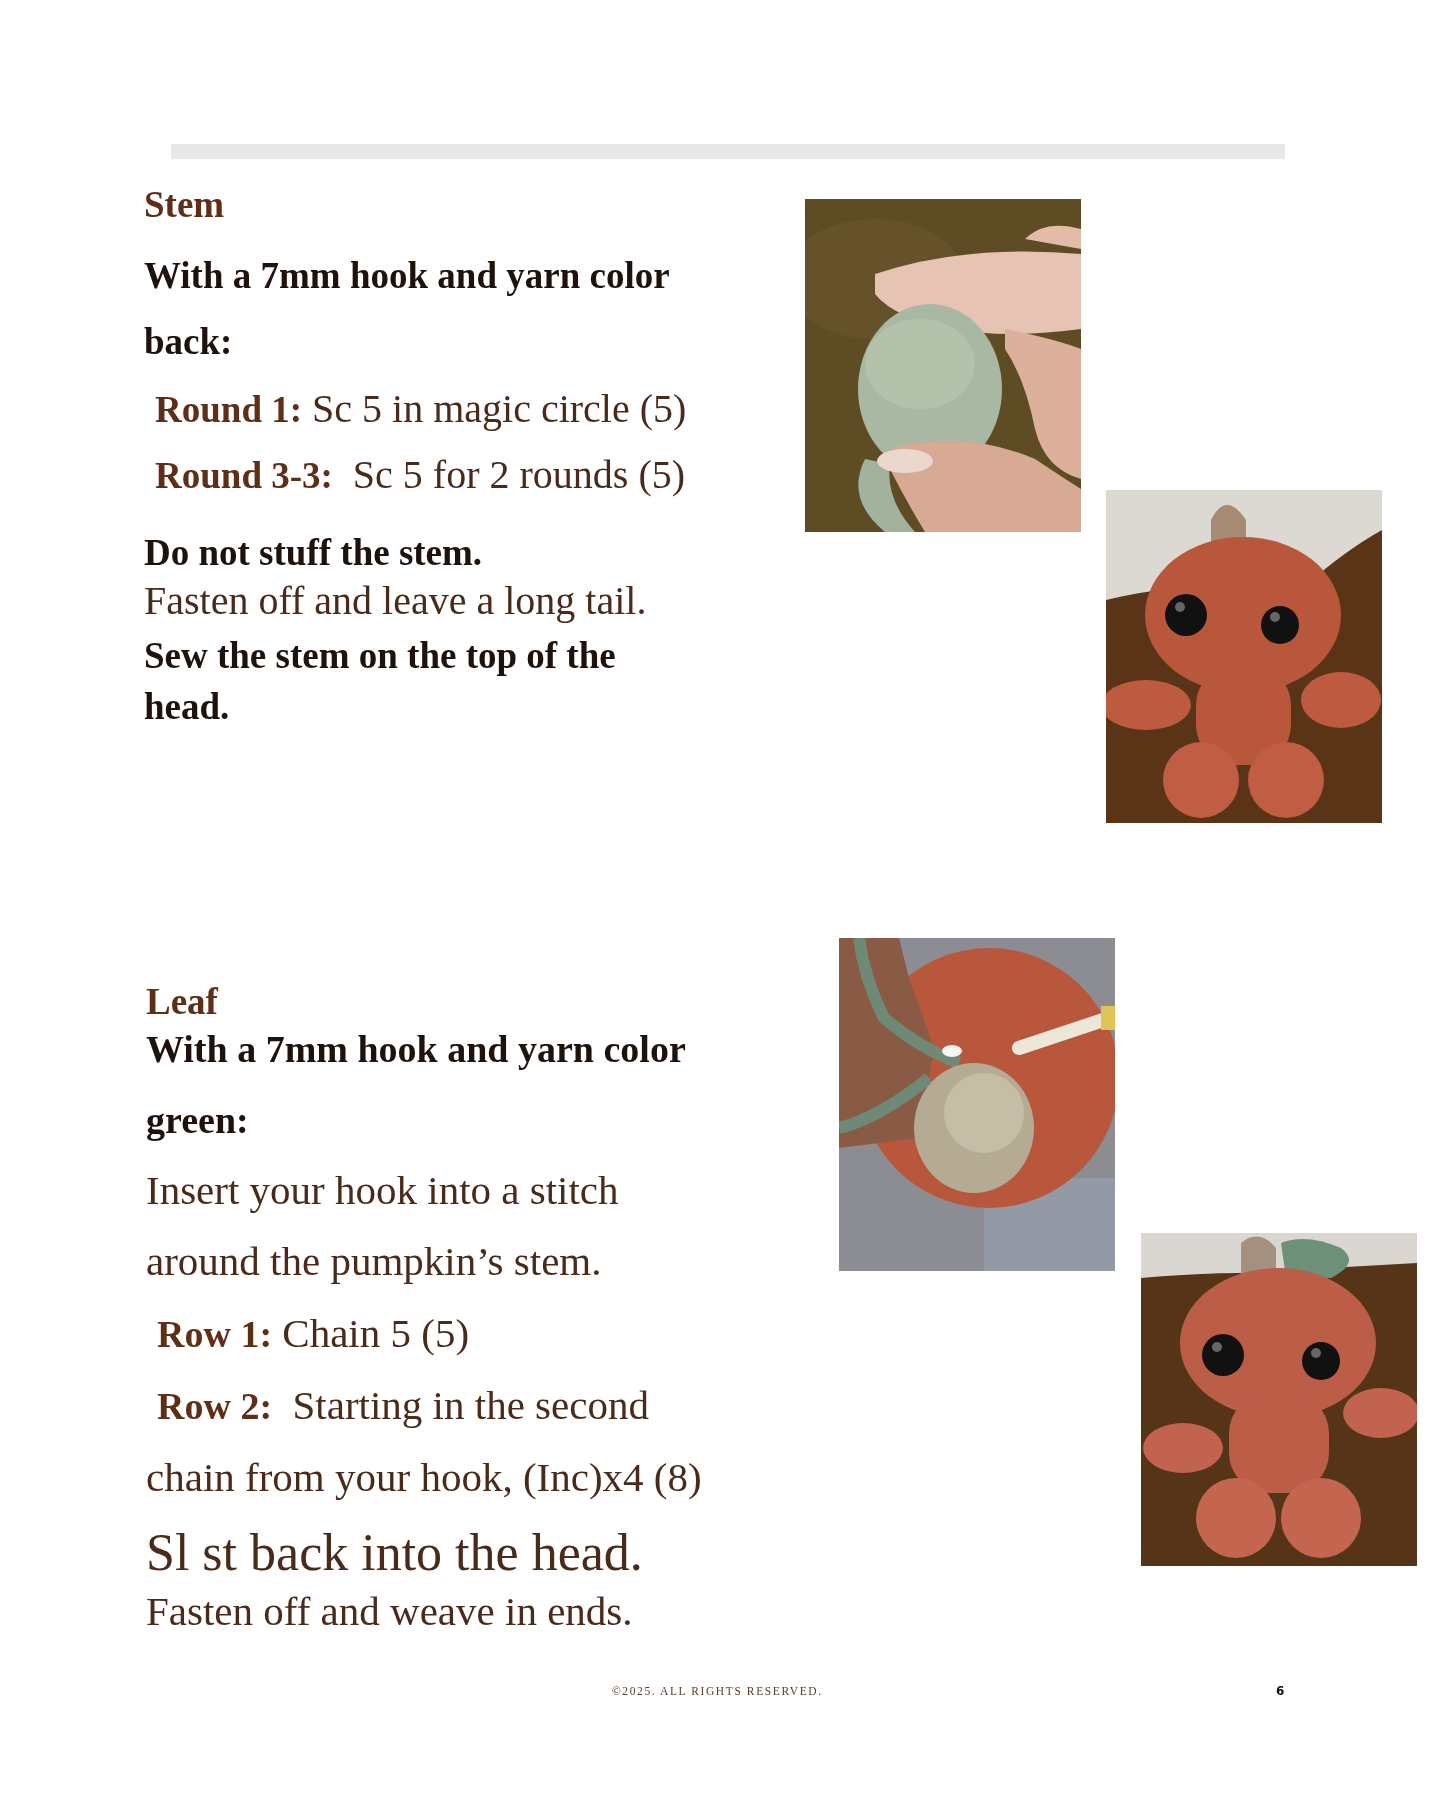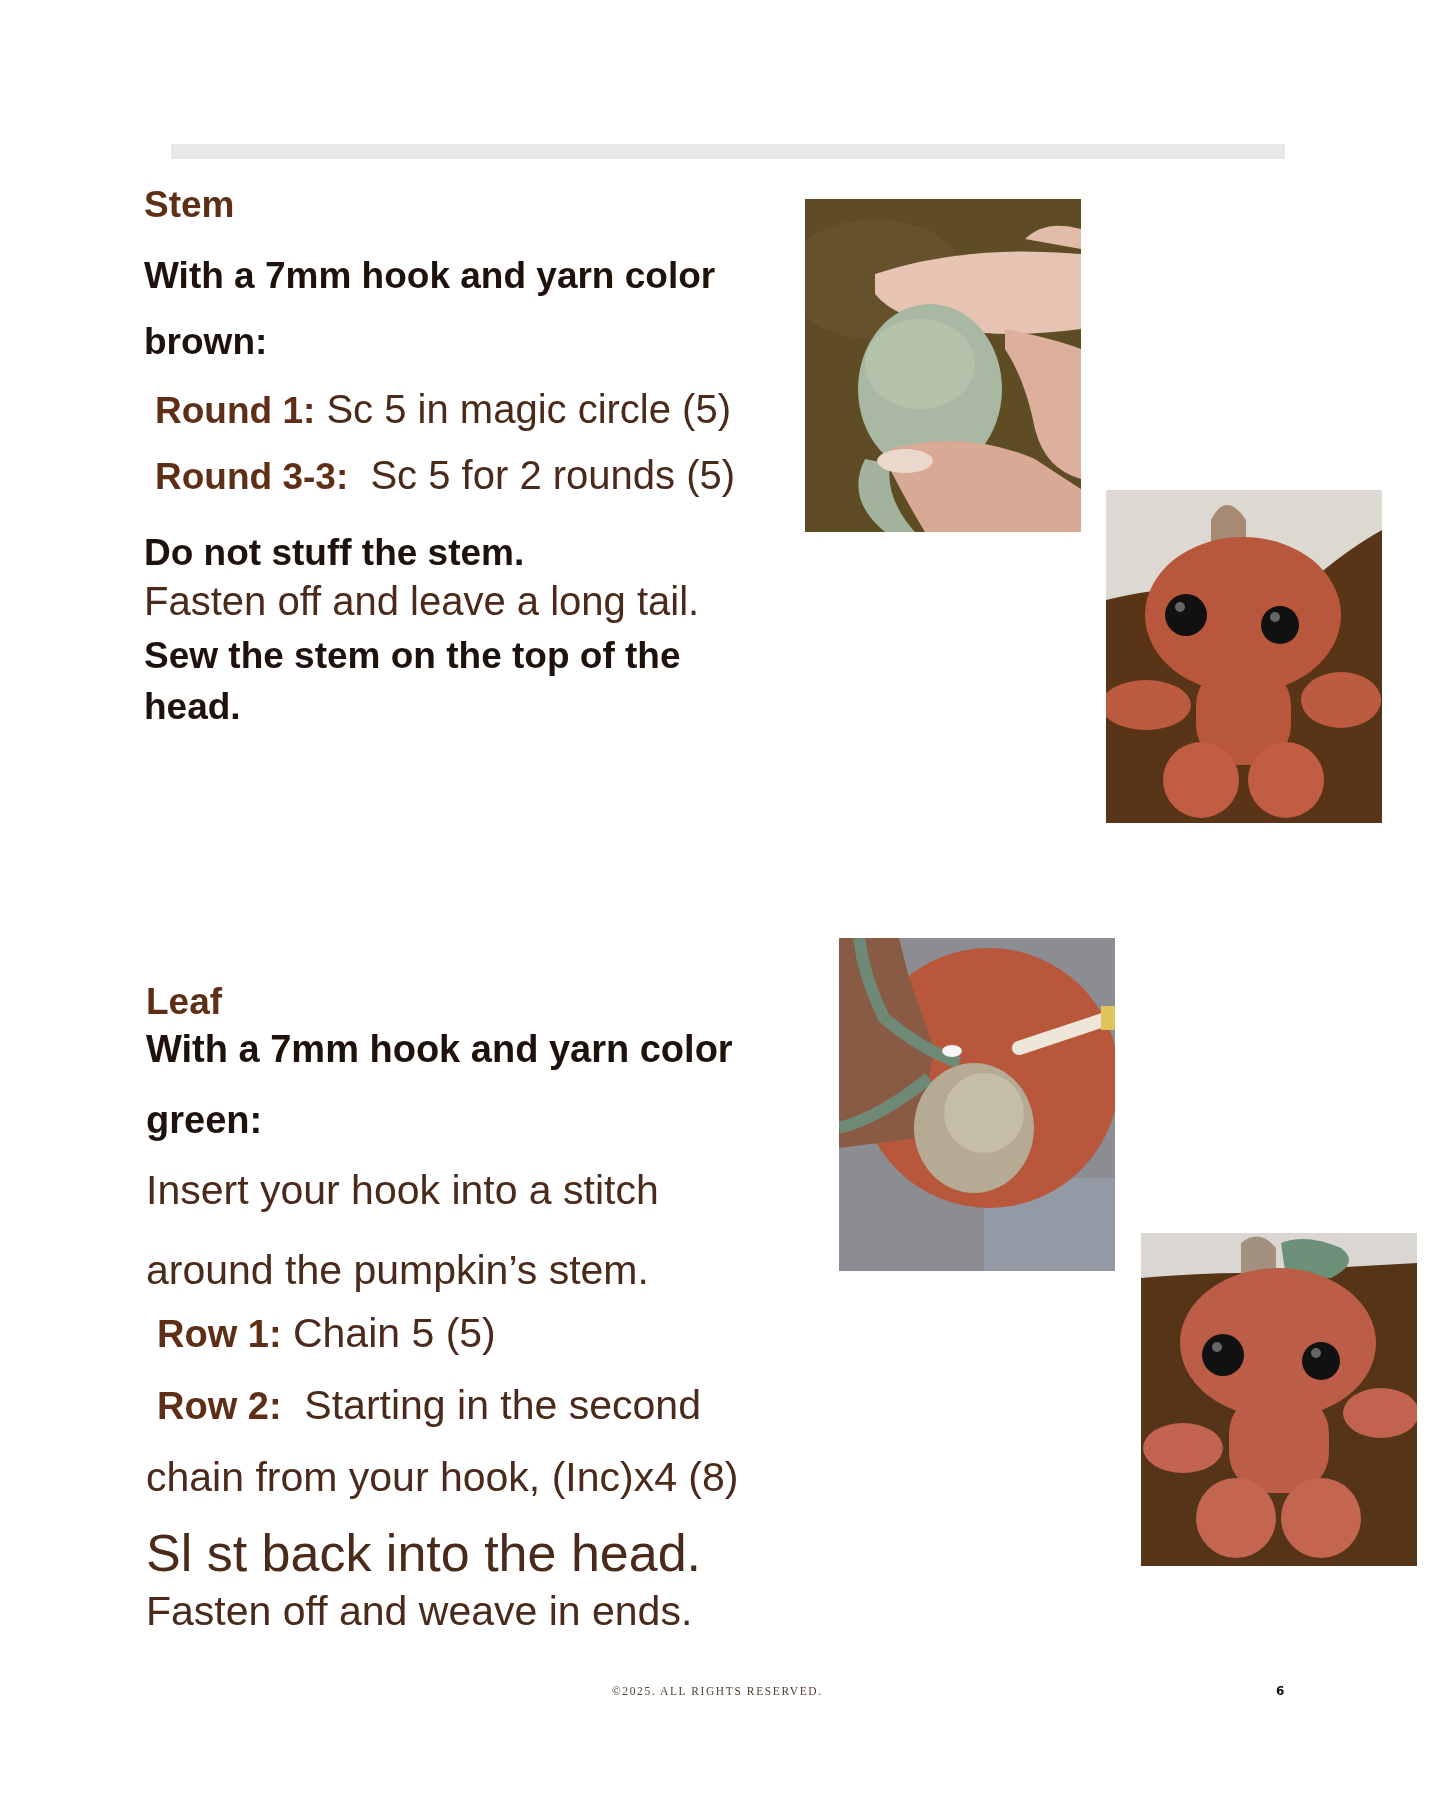--- a/index.html
+++ b/index.html
@@ -6,21 +6,21 @@
   body {
     width: 1440px; height: 1800px; position: relative; overflow: hidden;
     font-family: "DejaVu Serif", "Liberation Serif", serif;
   }
   .rule {
     position: absolute; left: 171px; top: 144px; width: 1114px; height: 15px;
     background: #e8e8e8;
   }
   .line {
     position: absolute; white-space: nowrap; line-height: 1;
-    font-family: Liberation Sans, sans-serif;
+    font-family: Liberation Serif, serif;
     text-align: center;
   }
   .heading { font-size: 37px; font-weight: bold; color: #5e2f16; }
   .bold-dark { font-size: 37px; font-weight: bold; color: #1f120c; }
   .body-text { font-size: 40px; color: #4a2a1a; }
   .label { font-weight: bold; color: #5e2f16; margin-left: 11px; }
   .photo {
     position: absolute; overflow: hidden;
   }
   .photo svg { display: block; width: 100%; height: 100%; }
@@ -35,37 +35,37 @@
     font-size: 12px; font-weight: bold; color: #111;
   }
 </style>
 </head>
 <body>
 
 <div class="rule"></div>
 
 <div class="line heading" style="left:144px; top:186px;">Stem</div>
 <div class="line bold-dark" style="left:144px; top:257px;">With a 7mm hook and yarn color</div>
-<div class="line bold-dark" style="left:144px; top:323px;">brown:</div>
+<div class="line bold-dark" style="left:144px; top:323px;">back:</div>
 <div class="line body-text" style="left:144px; top:389px;">
   <span class="label" style="font-size:37px;">Round 1:</span><span> Sc 5 in magic circle (5)</span>
 </div>
 <div class="line body-text" style="left:144px; top:455px;">
   <span class="label" style="font-size:37px;">Round 3-3:</span><span style="white-space:pre;">  Sc 5 for 2 rounds (5)</span>
 </div>
 <div class="line bold-dark" style="left:144px; top:534px;">Do not stuff the stem.</div>
 <div class="line body-text" style="left:144px; top:581px;">Fasten off and leave a long tail.</div>
 <div class="line bold-dark" style="left:144px; top:637px;">Sew the stem on the top of the</div>
 <div class="line bold-dark" style="left:144px; top:688px;">head.</div>
 
 <div class="line heading" style="left:146px; top:953px;margin-top:30px;">Leaf</div>
 <div class="line bold-dark" style="left:146px; top:1030px; font-size:38px;">With a 7mm hook and yarn color</div>
 <div class="line bold-dark" style="left:146px; top:1101px; font-size:38px;">green:</div>
 <div class="line body-text" style="left:146px; top:1170px; font-size:41px;">Insert your hook into a stitch</div>
-<div class="line body-text" style="left:146px; top:1241px; font-size:41px;margin-top:9px;">around the pumpkin’s stem.</div>
+<div class="line body-text" style="left:146px; top:1241px; font-size:41px;">around the pumpkin’s stem.</div>
 <div class="line body-text" style="left:146px; top:1313px; font-size:41px;">
   <span class="label" style="font-size:38px;">Row 1:</span><span> Chain 5 (5)</span>
 </div>
 <div class="line body-text" style="left:146px; top:1385px; font-size:41px;">
   <span class="label" style="font-size:38px;">Row 2:</span><span style="white-space:pre;">  Starting in the second</span>
 </div>
 <div class="line body-text" style="left:146px; top:1457px; font-size:41px;">chain from your hook, (Inc)x4 (8)</div>
 <div class="line body-text" style="left:146px; top:1527px; font-size:52px;">Sl st back into the head.</div>
 <div class="line body-text" style="left:146px; top:1591px; font-size:41px;">Fasten off and weave in ends.</div>
 

